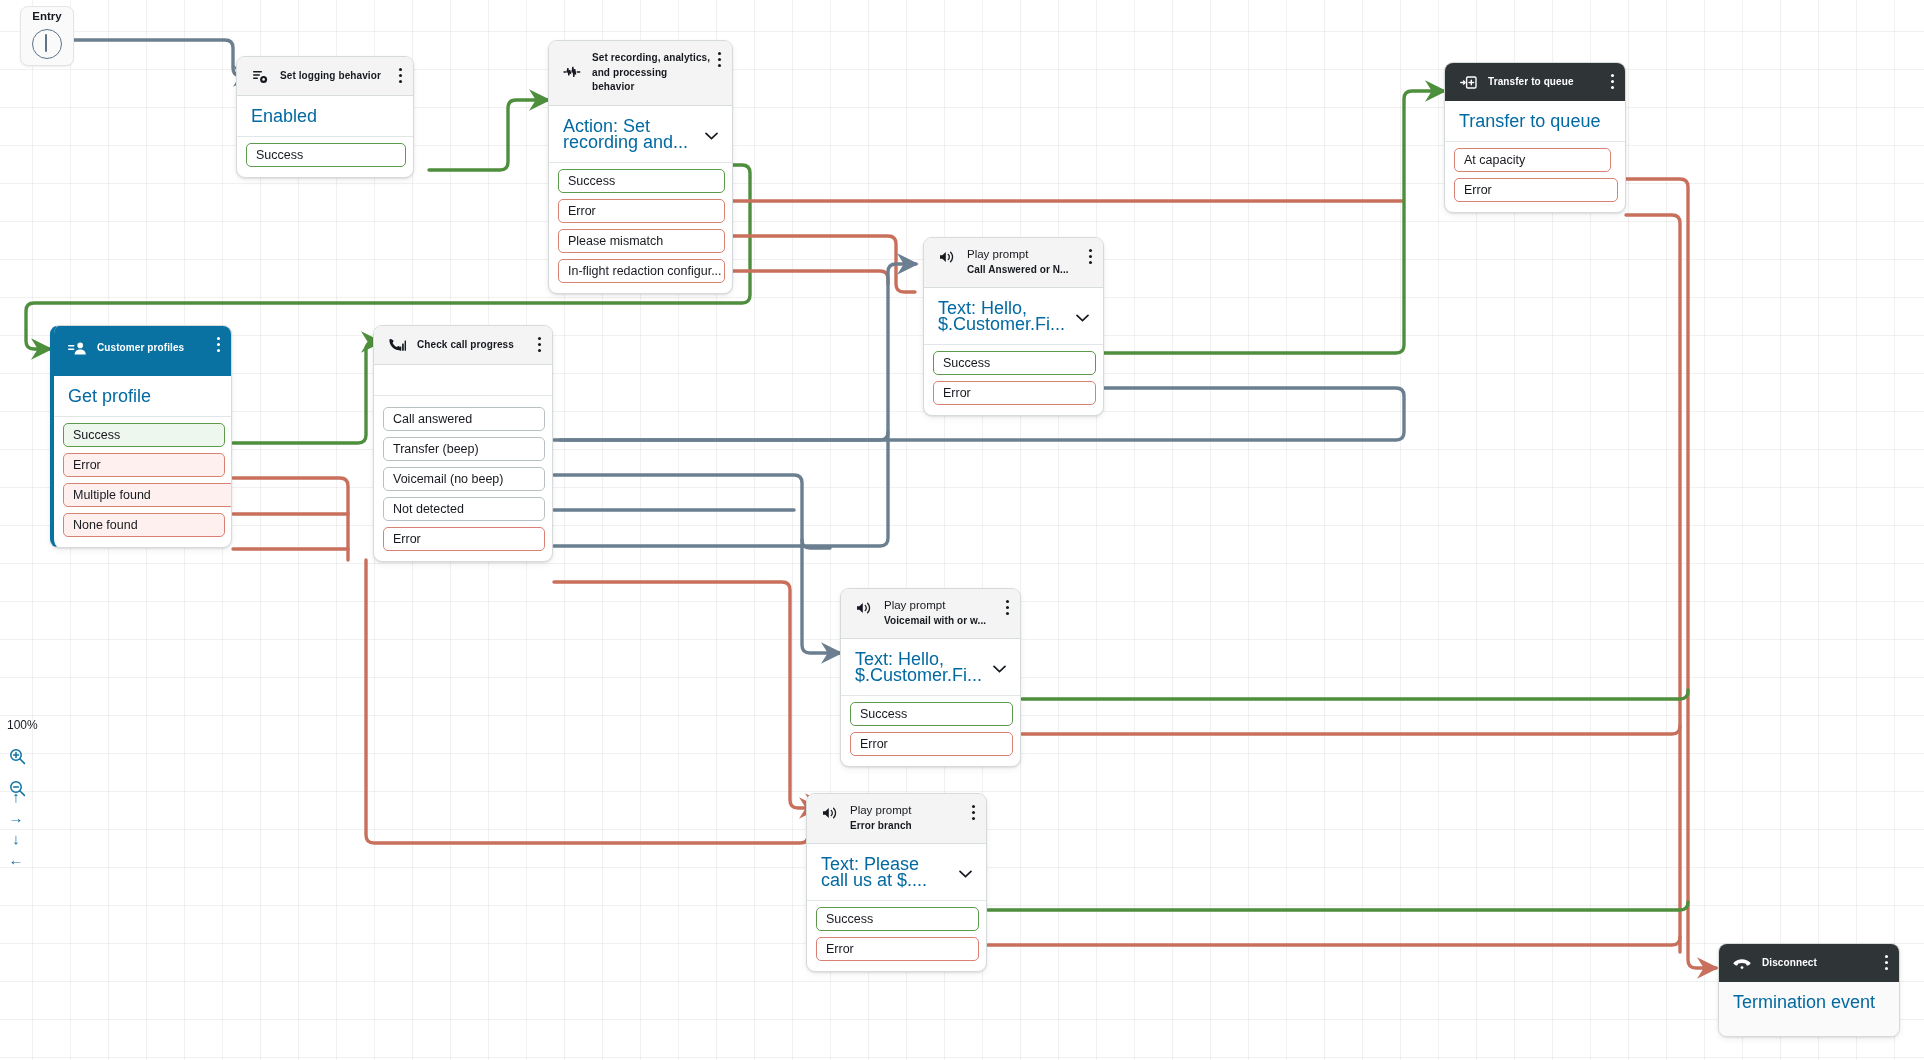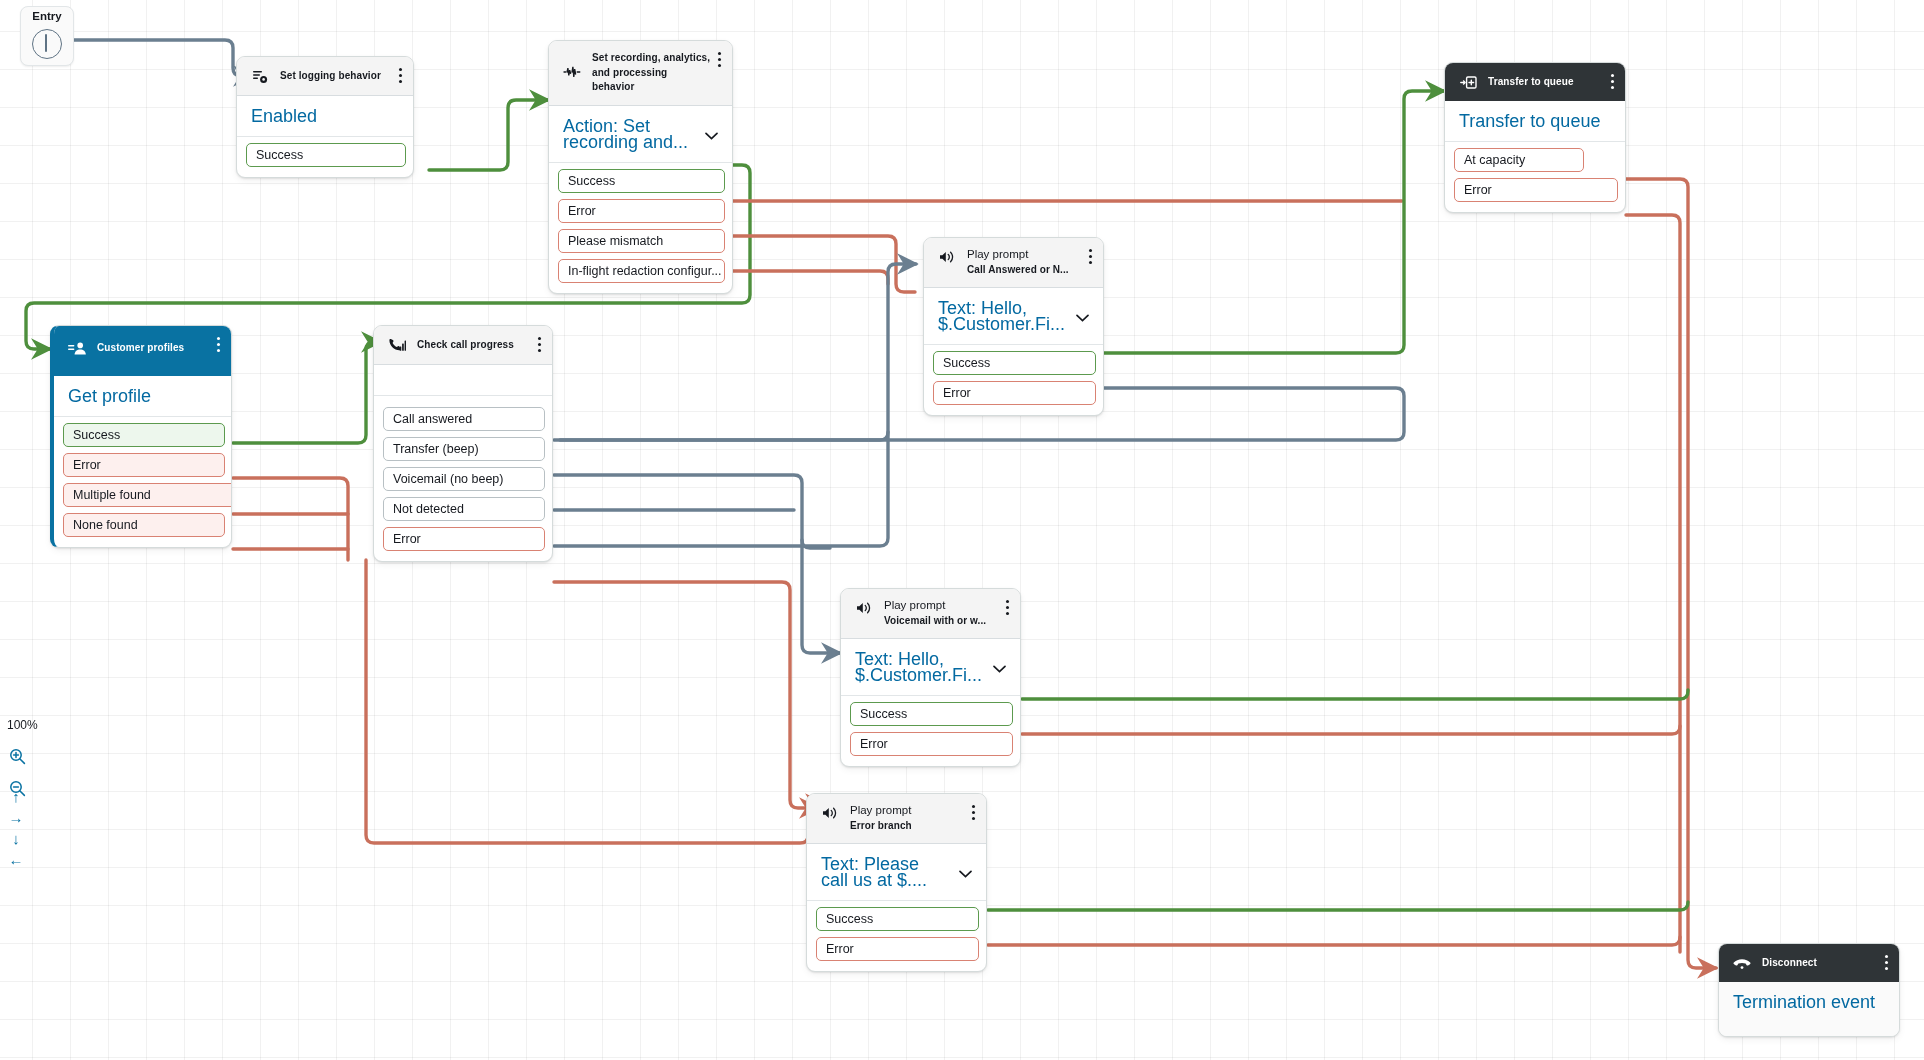--- a/index.html
+++ b/index.html
@@ -254,21 +254,21 @@
       <span class="kebab">
           <i></i>
           <i></i>
           <i></i>
         </span>
     </div>
     <div class="body plain">
       <span>Transfer to queue</span>
     </div>
     <div class="ports">
-      <div class="port err" style="width:130px;">At capacity</div>
+      <div class="port err" style="width:157px;">At capacity</div>
       <div class="port err" style="width:164px;">Error</div>
     </div>
   </div>
 
   <div class="node teal" id="n-profiles" style="left:50px;top:325px;width:182px;">
     <div class="hdr">
       <span class="ico">
         <svg width="18" height="15" viewBox="0 0 18 15">
             <g fill="currentColor">
           <rect x="0" y="4" width="6.4" height="1.5" rx=".7"></rect>

